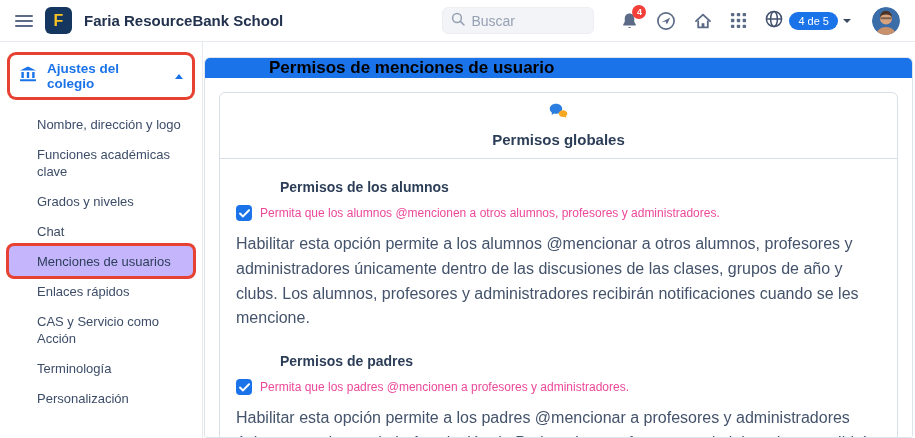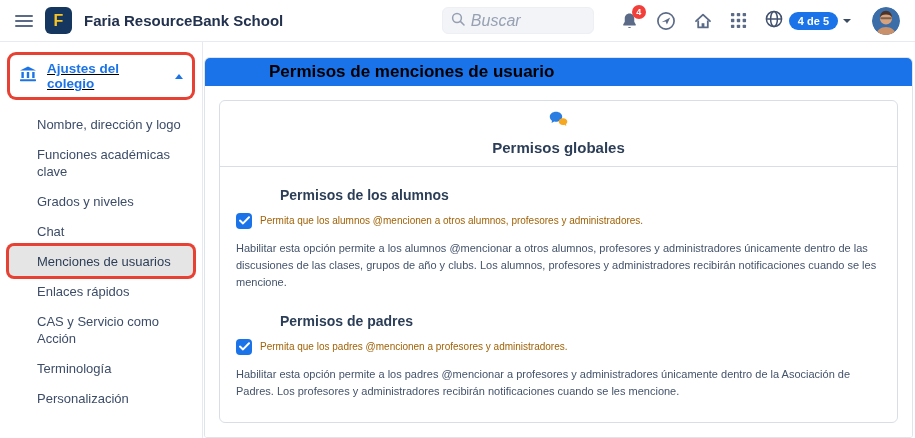--- a/index.html
+++ b/index.html
@@ -11,69 +11,69 @@
     border-bottom:1px solid #e7eaef; background:#fff; gap:12px; }
   .hamburger { display:inline-flex; flex-direction:column; gap:3px; width:18px; cursor:pointer; }
   .hamburger i { display:block; height:2px; background:#5b6b87; border-radius:1px; }
   .logo { width:27px; height:27px; border-radius:6px; background:#14365f; color:#f7c325;
     font-weight:bold; font-size:16px; display:flex; align-items:center; justify-content:center; }
   .school-title { font-size:15px; font-weight:600; color:#22324e; }
   .tb-spacer { flex:1; }
   .searchbox { width:152px; height:27px; background:#f2f4f7; border:1px solid #edeff3;
     border-radius:6px; display:flex; align-items:center; padding:0 8px; gap:6px; margin-right:14px; }
   .searchbox input { border:none; background:transparent; outline:none; width:100%;
-    font-size:16px; color:#44536b; font-family:inherit;font-style:italic; }
+    font-size:14px; color:#44536b; font-family:inherit; }
   .searchbox input::placeholder { color:#97a1b3; }
   .tb-icons { display:flex; align-items:center; gap:17px; }
   .tb-icon { position:relative; display:inline-flex; cursor:pointer; }
   .bellbadge { position:absolute; top:-6px; right:-7px; min-width:14px; height:14px;
     background:#f23f3a; color:#fff; font-size:9px; font-weight:bold; border-radius:8px;
     display:flex; align-items:center; justify-content:center; padding:0 3px; }
   .license { display:flex; align-items:center; gap:5px; cursor:pointer; }
-  .license-pill { background:#1a73e8; color:#fff; font-size:11px; font-weight:bold;
+  .license-pill { background:#1a73e8; color:#fff; font-size:11px; font-weight:normal;
     padding:3px 9px; border-radius:10px; }
   .caret-down { width:0; height:0; border-left:4px solid transparent; border-right:4px solid transparent;
     border-top:4px solid #3a4a63; }
   .avatar { width:28px; height:28px; border-radius:50%; overflow:hidden; cursor:pointer; margin-left:4px; }
 
   
   .content { display:flex; height:396px; }
 
   
   .sidebar { width:203px; min-width:203px; background:#fff; border-right:1px solid #e6e9ee;
     padding-top:13px; }
   .side-header { display:flex; align-items:center; gap:10px; margin:0 10px 12px 10px;
     padding:6px 9px; border-radius:6px; cursor:pointer;
-    box-shadow:0 0 0 3px #e74133;text-decoration:underline; }
+    box-shadow:0 0 0 3px #e74133; }
   .side-header .label { color:#1a73e8; font-size:13.5px; font-weight:bold; }
   .caret-up { width:0; height:0; border-left:4.5px solid transparent; border-right:4.5px solid transparent;
     border-bottom:5px solid #1a73e8; margin-left:auto; }
   .side-list { list-style:none; }
   .side-list li { margin:0 9px; padding:6.5px 6px 6.5px 28px; font-size:13px; line-height:17px;
     color:#3d4d68; border-radius:5px; cursor:pointer; width:184px; }
-  .side-list li.selected { background:#e5e5e5; box-shadow:0 0 0 3px #e74133; color:#2c3e57; }
+  .side-list li.selected { background:#c4b5fd; box-shadow:0 0 0 3px #e74133; color:#2c3e57; }
 
   
   .main { flex:1; display:flex; flex-direction:column; background:#fff; }
   .panel { margin:15px 2px 0 1px; border:1px solid #dfe3ea;
     border-radius:6px 6px 3px 3px; overflow:hidden; display:flex; flex-direction:column; }
   .panel-header { height:40px; background:#1a73e8; display:flex; align-items:center; padding:0 16px; }
   .panel-header h1 { color:#000000; font-size:17px; font-weight:bold;margin-left:48px; }
   .panel-body { background:#fff; padding:14px; }
   .card { border:1px solid #d8dee6; border-radius:6px; }
   .card-header { display:flex; align-items:center; gap:8px; padding:10px 14px;
     border-bottom:1px solid #d8dee6;flex-direction:column; }
   .card-header h2 { font-size:15px; font-weight:bold; color:#2c3e57; }
   .card-body { padding:4px 16px 18px; }
   .sec-heading { font-size:14px; font-weight:bold; color:#2c3e57; margin:16px 0 10px;padding-left:44px; }
   .check-row { display:flex; align-items:center; gap:8px; margin-bottom:11px; cursor:pointer; }
   .checkbox { width:16px; height:16px; min-width:16px; background:#1a73e8; border-radius:4px;
     display:flex; align-items:center; justify-content:center; cursor:pointer; }
-  .check-label { font-size:10px; color:#a16207; }
-  .desc { font-size:11px; color:#44536b; line-height:1.55; margin-bottom:4px; }
+  .check-label { font-size:12px; color:#ec4899; }
+  .desc { font-size:16px; color:#44536b; line-height:1.55; margin-bottom:4px; }
   .gray-filler { flex:1; background:#eef1f5; }
 </style>
 </head>
 <body>
 
 <header class="topbar">
   <span class="hamburger">
       <i></i>
       <i></i>
       <i></i>

